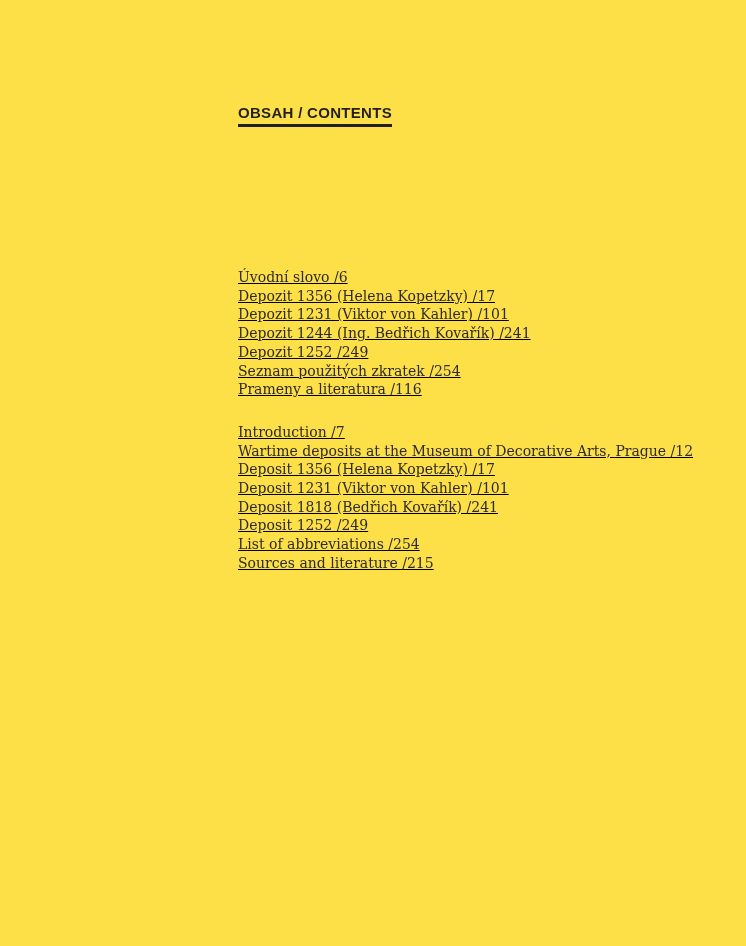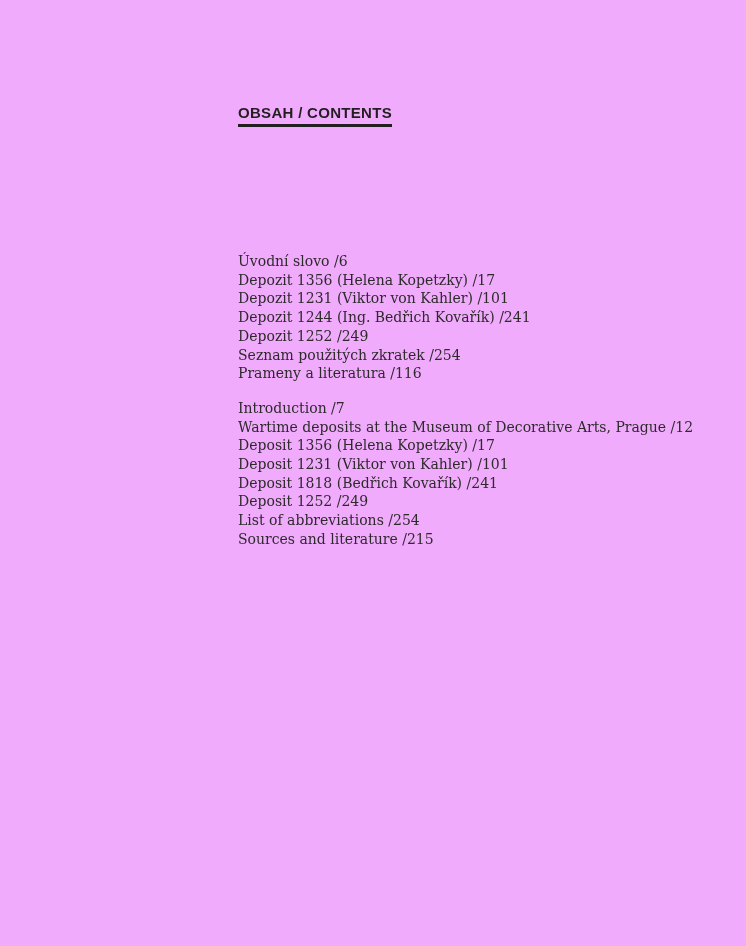--- a/index.html
+++ b/index.html
@@ -4,21 +4,21 @@
 <style>
   html, body {
     margin: 0;
     padding: 0;
     background: #ffffff;
   }
   .page {
     position: relative;
     width: 746px;
     height: 946px;
-    background: #f0abfc;
+    background: #fde047;
     overflow: hidden;
     font-family: "DejaVu Serif", serif;
   }
   .content {
     position: absolute;
     left: 238px;
     top: 0;
     width: 470px;
   }
   .heading {
@@ -31,29 +31,30 @@
     font-weight: 700;
     font-size: 15px;
     letter-spacing: 0.3px;
     color: #231f20;
     border-bottom: 3.5px solid #231f20;
     padding-bottom: 3px;
     white-space: nowrap;
   }
   .toc {
     position: absolute;
-    top: 252px;
+    top: 268px;
     left: 0;
     width: 470px;
+    text-decoration: underline;
   }
   .toc-block {
     margin: 0;
   }
   .toc-block + .toc-block {
-    margin-top: 16px;
+    margin-top: 24px;
   }
   .toc-line {
     font-size: 14px;
     line-height: 18.7px;
     color: #2e2a2b;
     white-space: nowrap;
   }
 </style>
 </head>
 <body>

